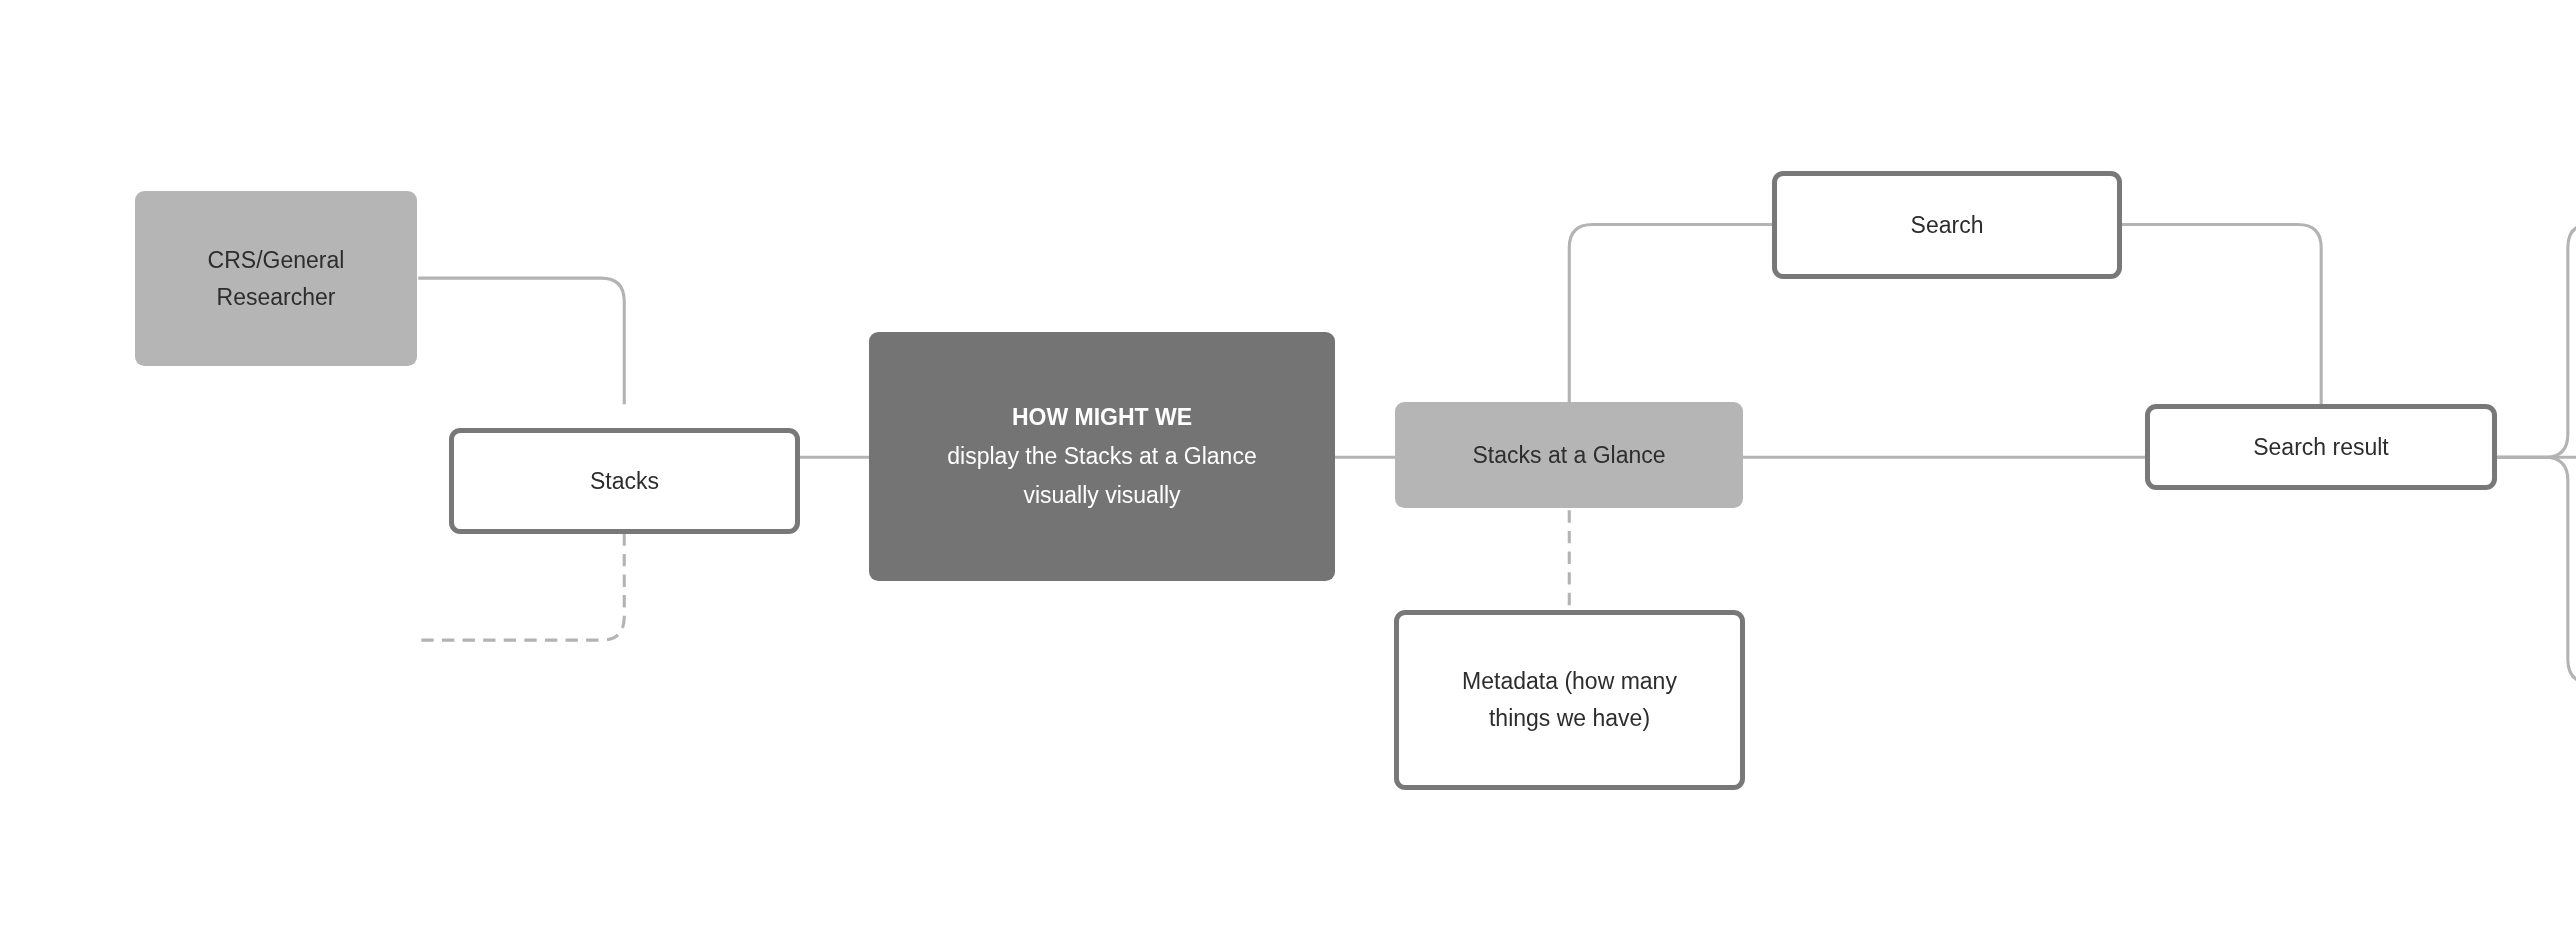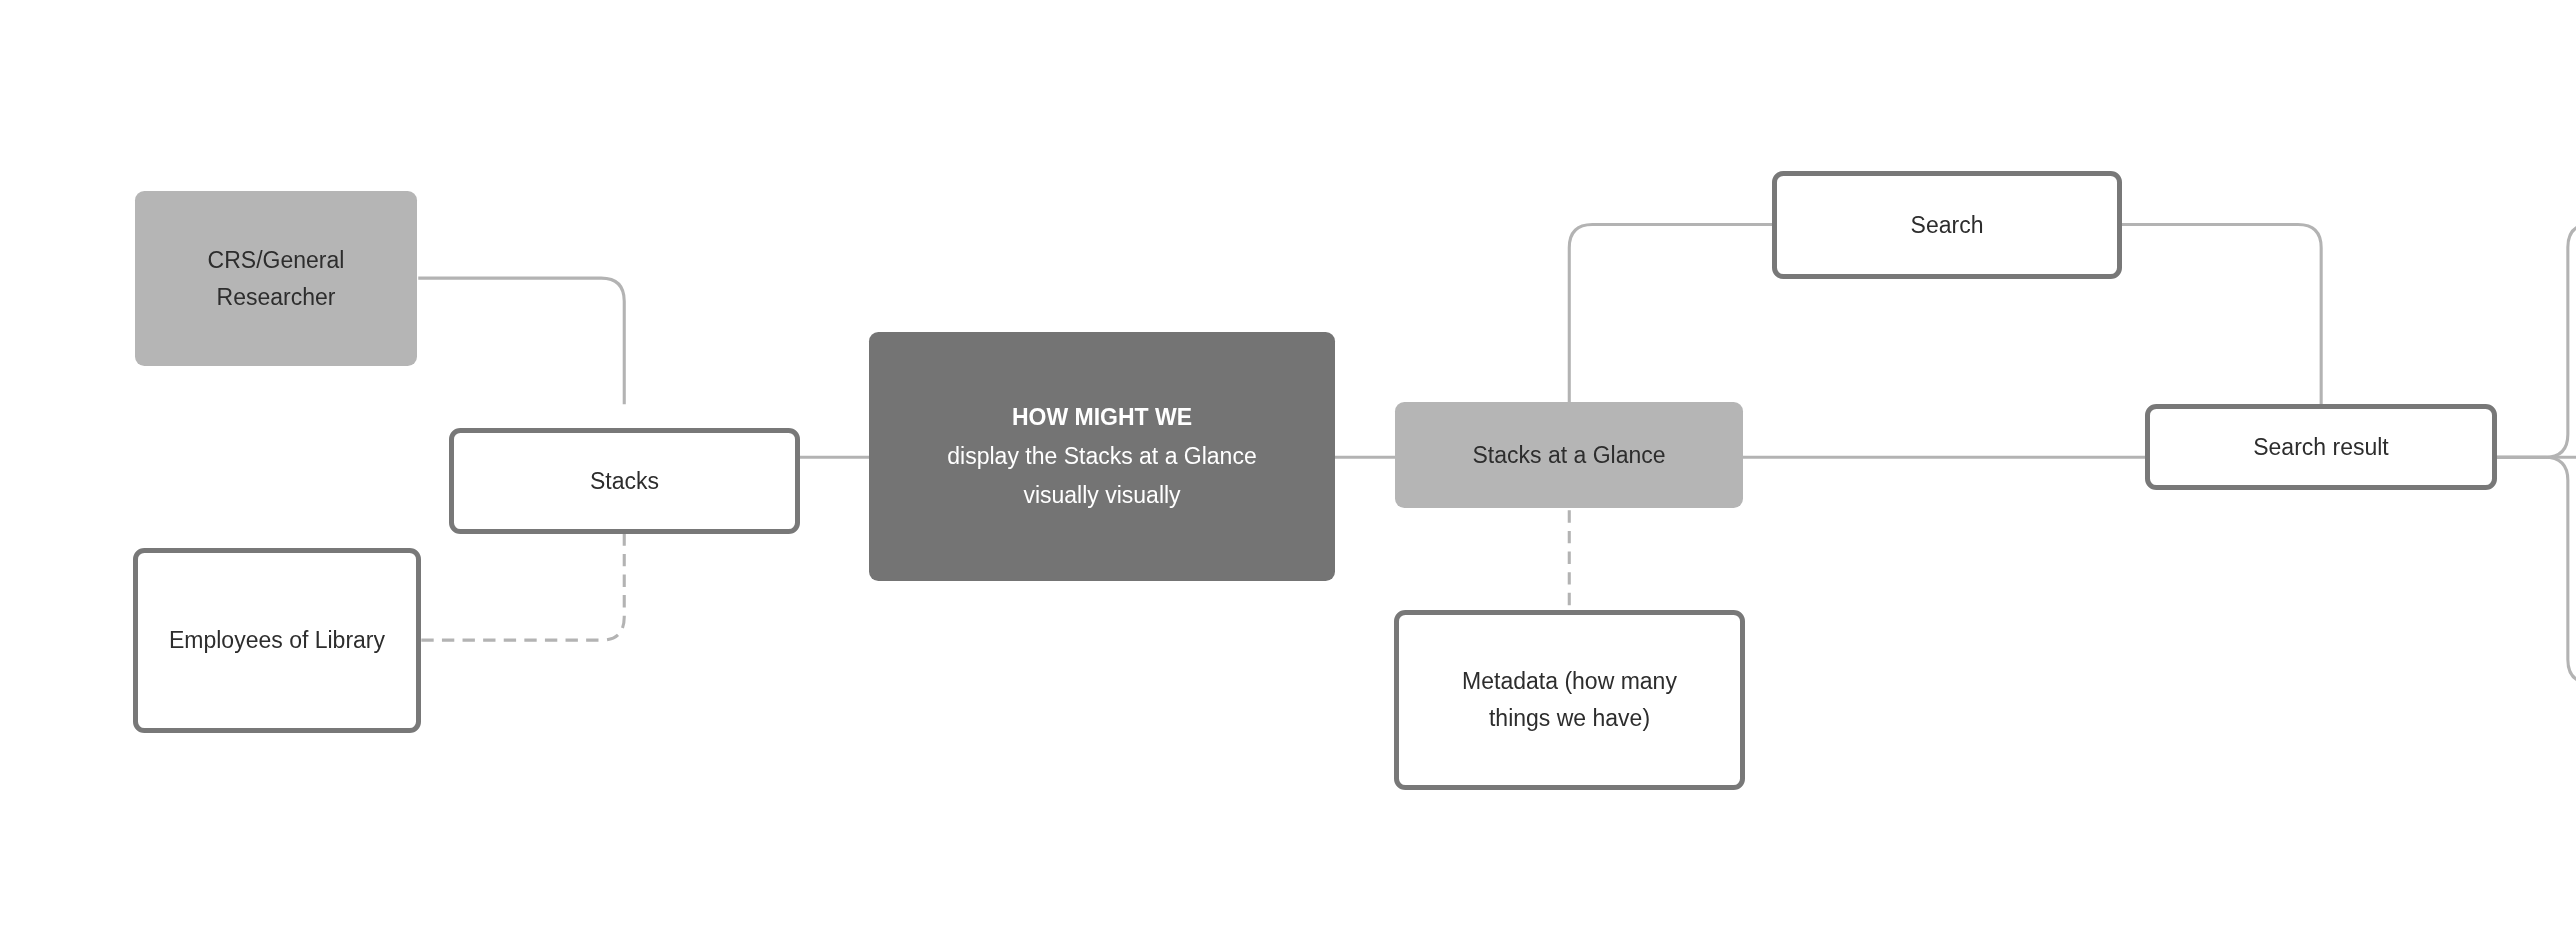--- a/index.html
+++ b/index.html
@@ -86,23 +86,20 @@
     <path class="wire" d="M 4847 888 H 4940 Q 4985 888 4985 843 V 480 Q 4985 435 5030 435 H 5126"></path>
     <path class="wire" d="M 4847 888 H 4940 Q 4985 888 4985 933 V 1281 Q 4985 1326 5030 1326 H 5129"></path>
     <path class="wire" d="M 5814 1326 H 5922"></path>
   </svg>
 
   <div class="node fill-gray" style="left:135px; top:191px; width:282px; height:175px;">
     <span class="line">CRS/General</span>
     <span class="line">Researcher</span>
   </div>
 
-  <div class="node outlined" style="left:133px; top:548px; width:288px; height:185px;">
-    <span class="line">Employees of Library</span>
-  </div>
 
   <div class="node outlined" style="left:449px; top:404px; width:351px; height:106px;margin-top:24px;">
     <span class="line">Stacks</span>
   </div>
 
   <div class="node fill-dark" style="left:869px; top:332px; width:466px; height:249px; padding:5.2px 15.5px;text-align:right;">
     <span class="line hmw-title">HOW MIGHT WE</span>
     <span class="line">display the Stacks at a Glance</span>
     <span class="line">visually visually</span>
   </div>

